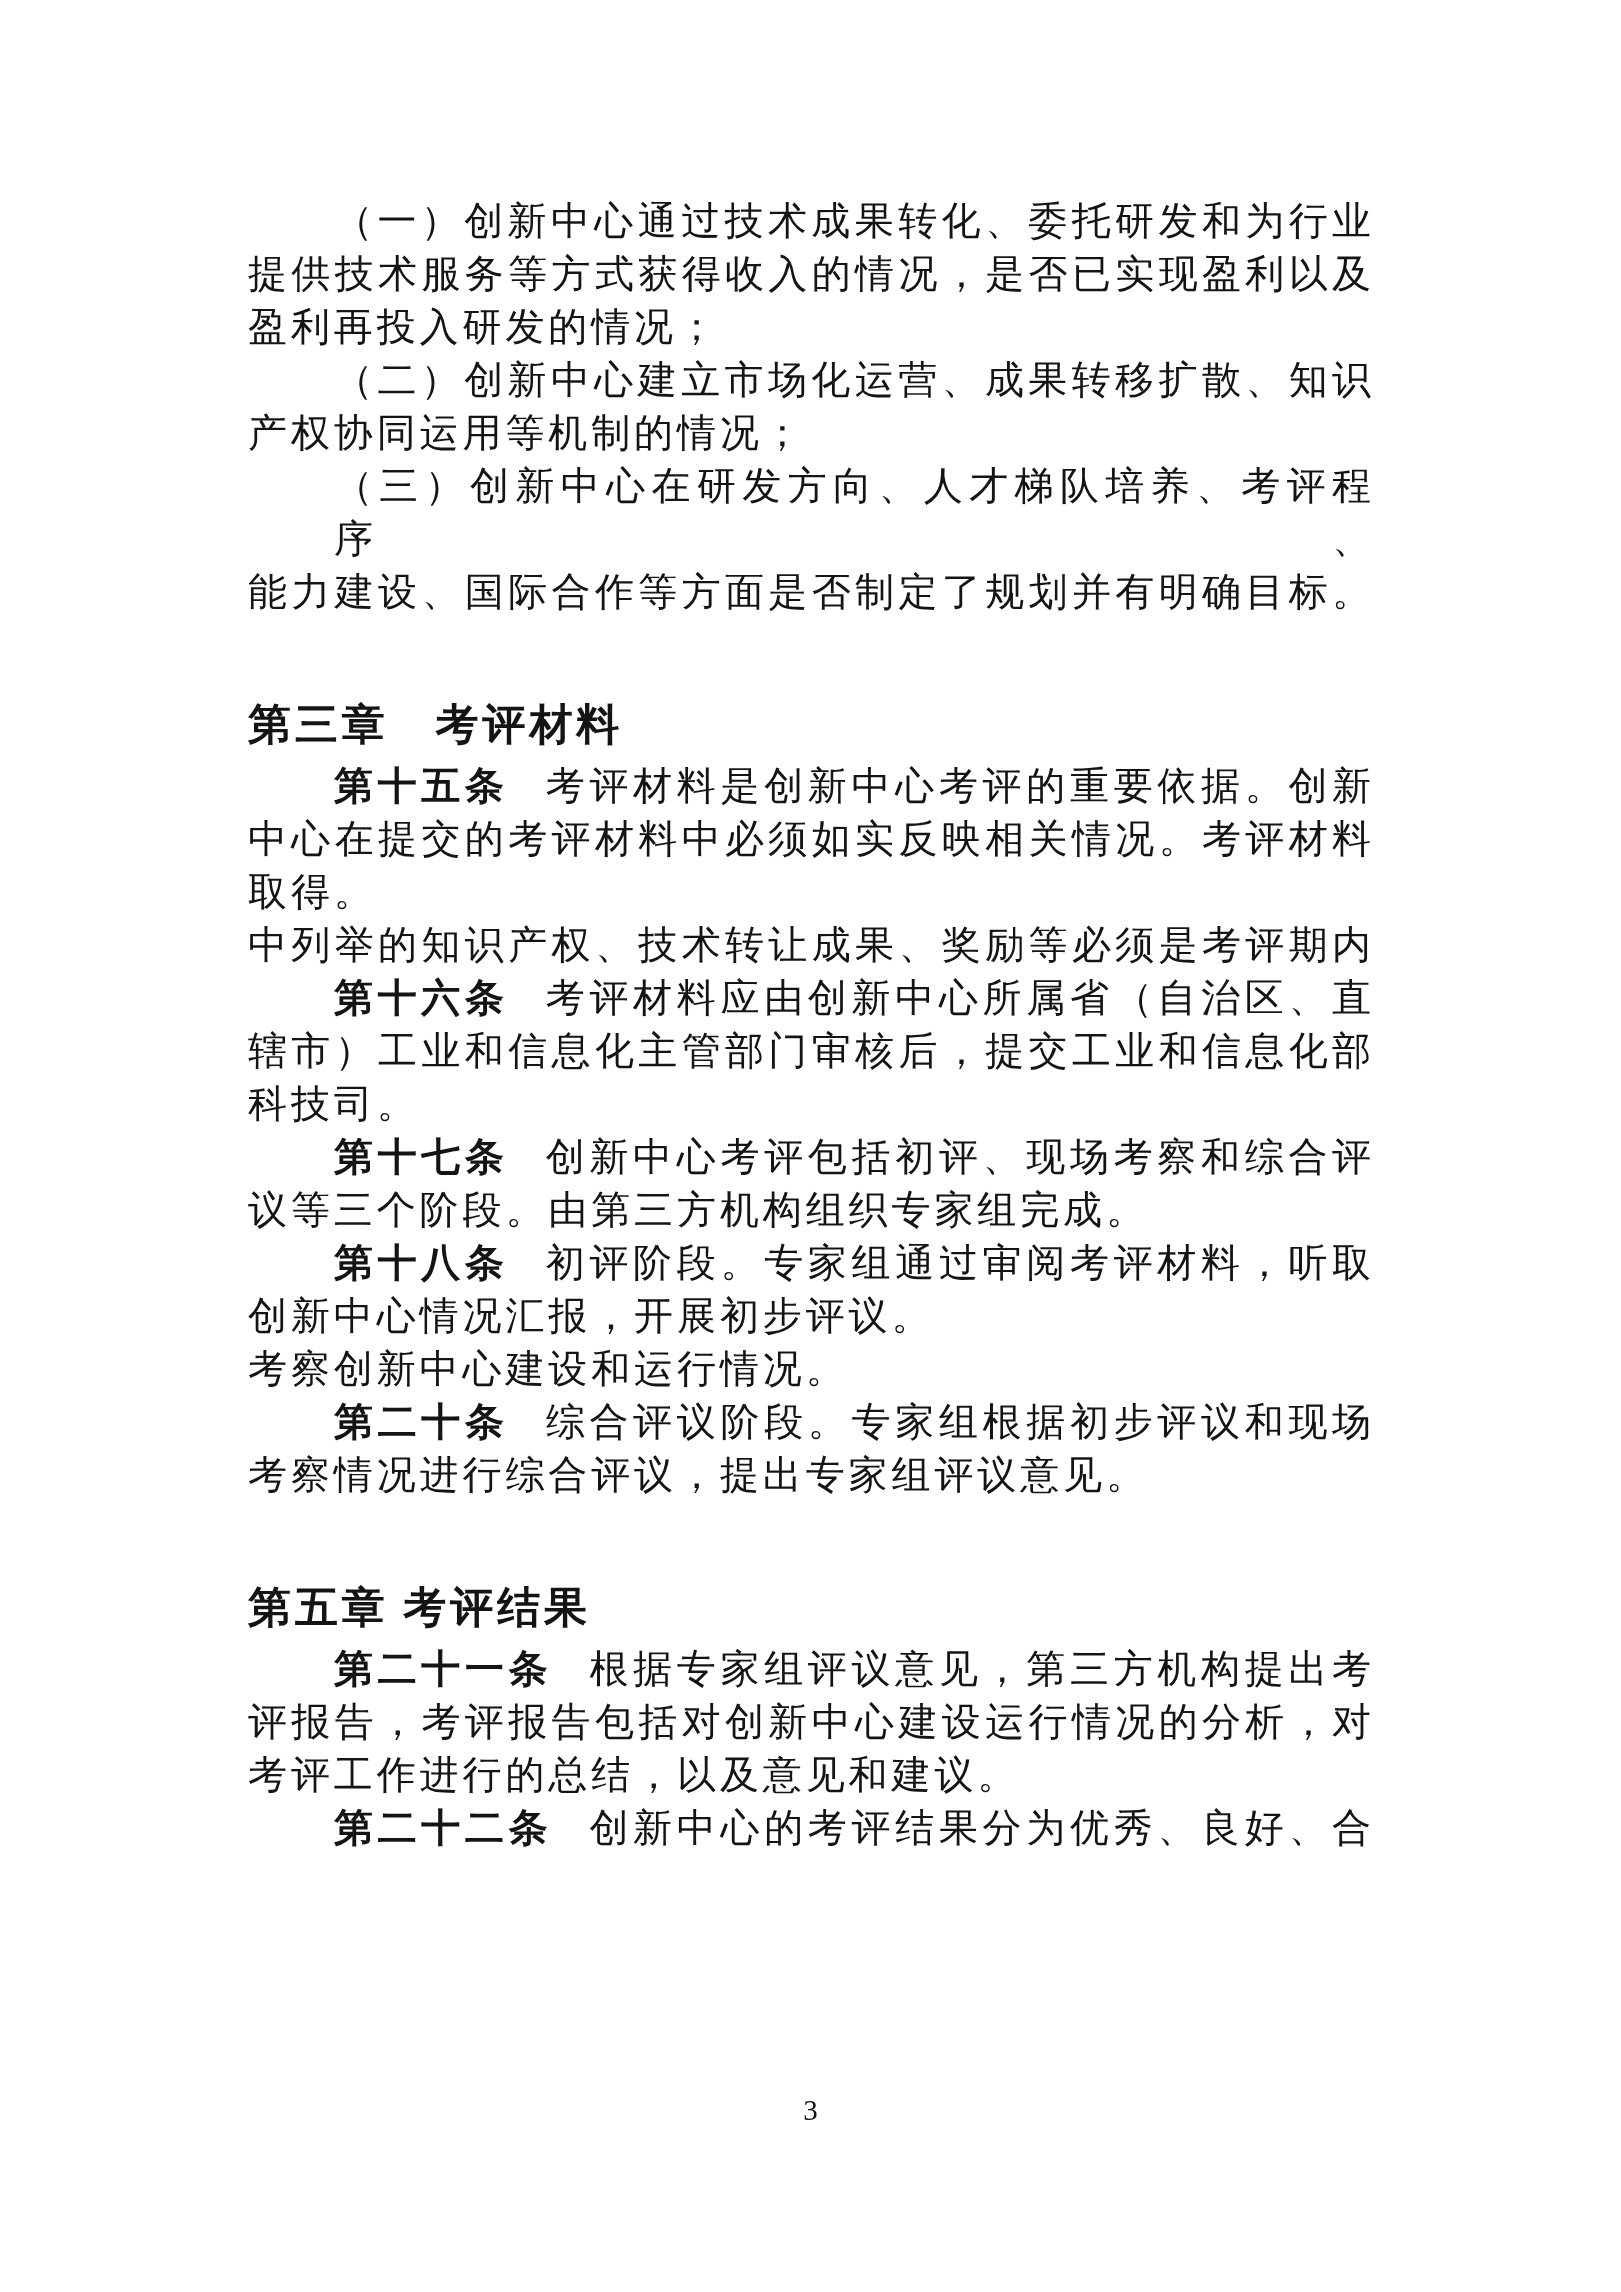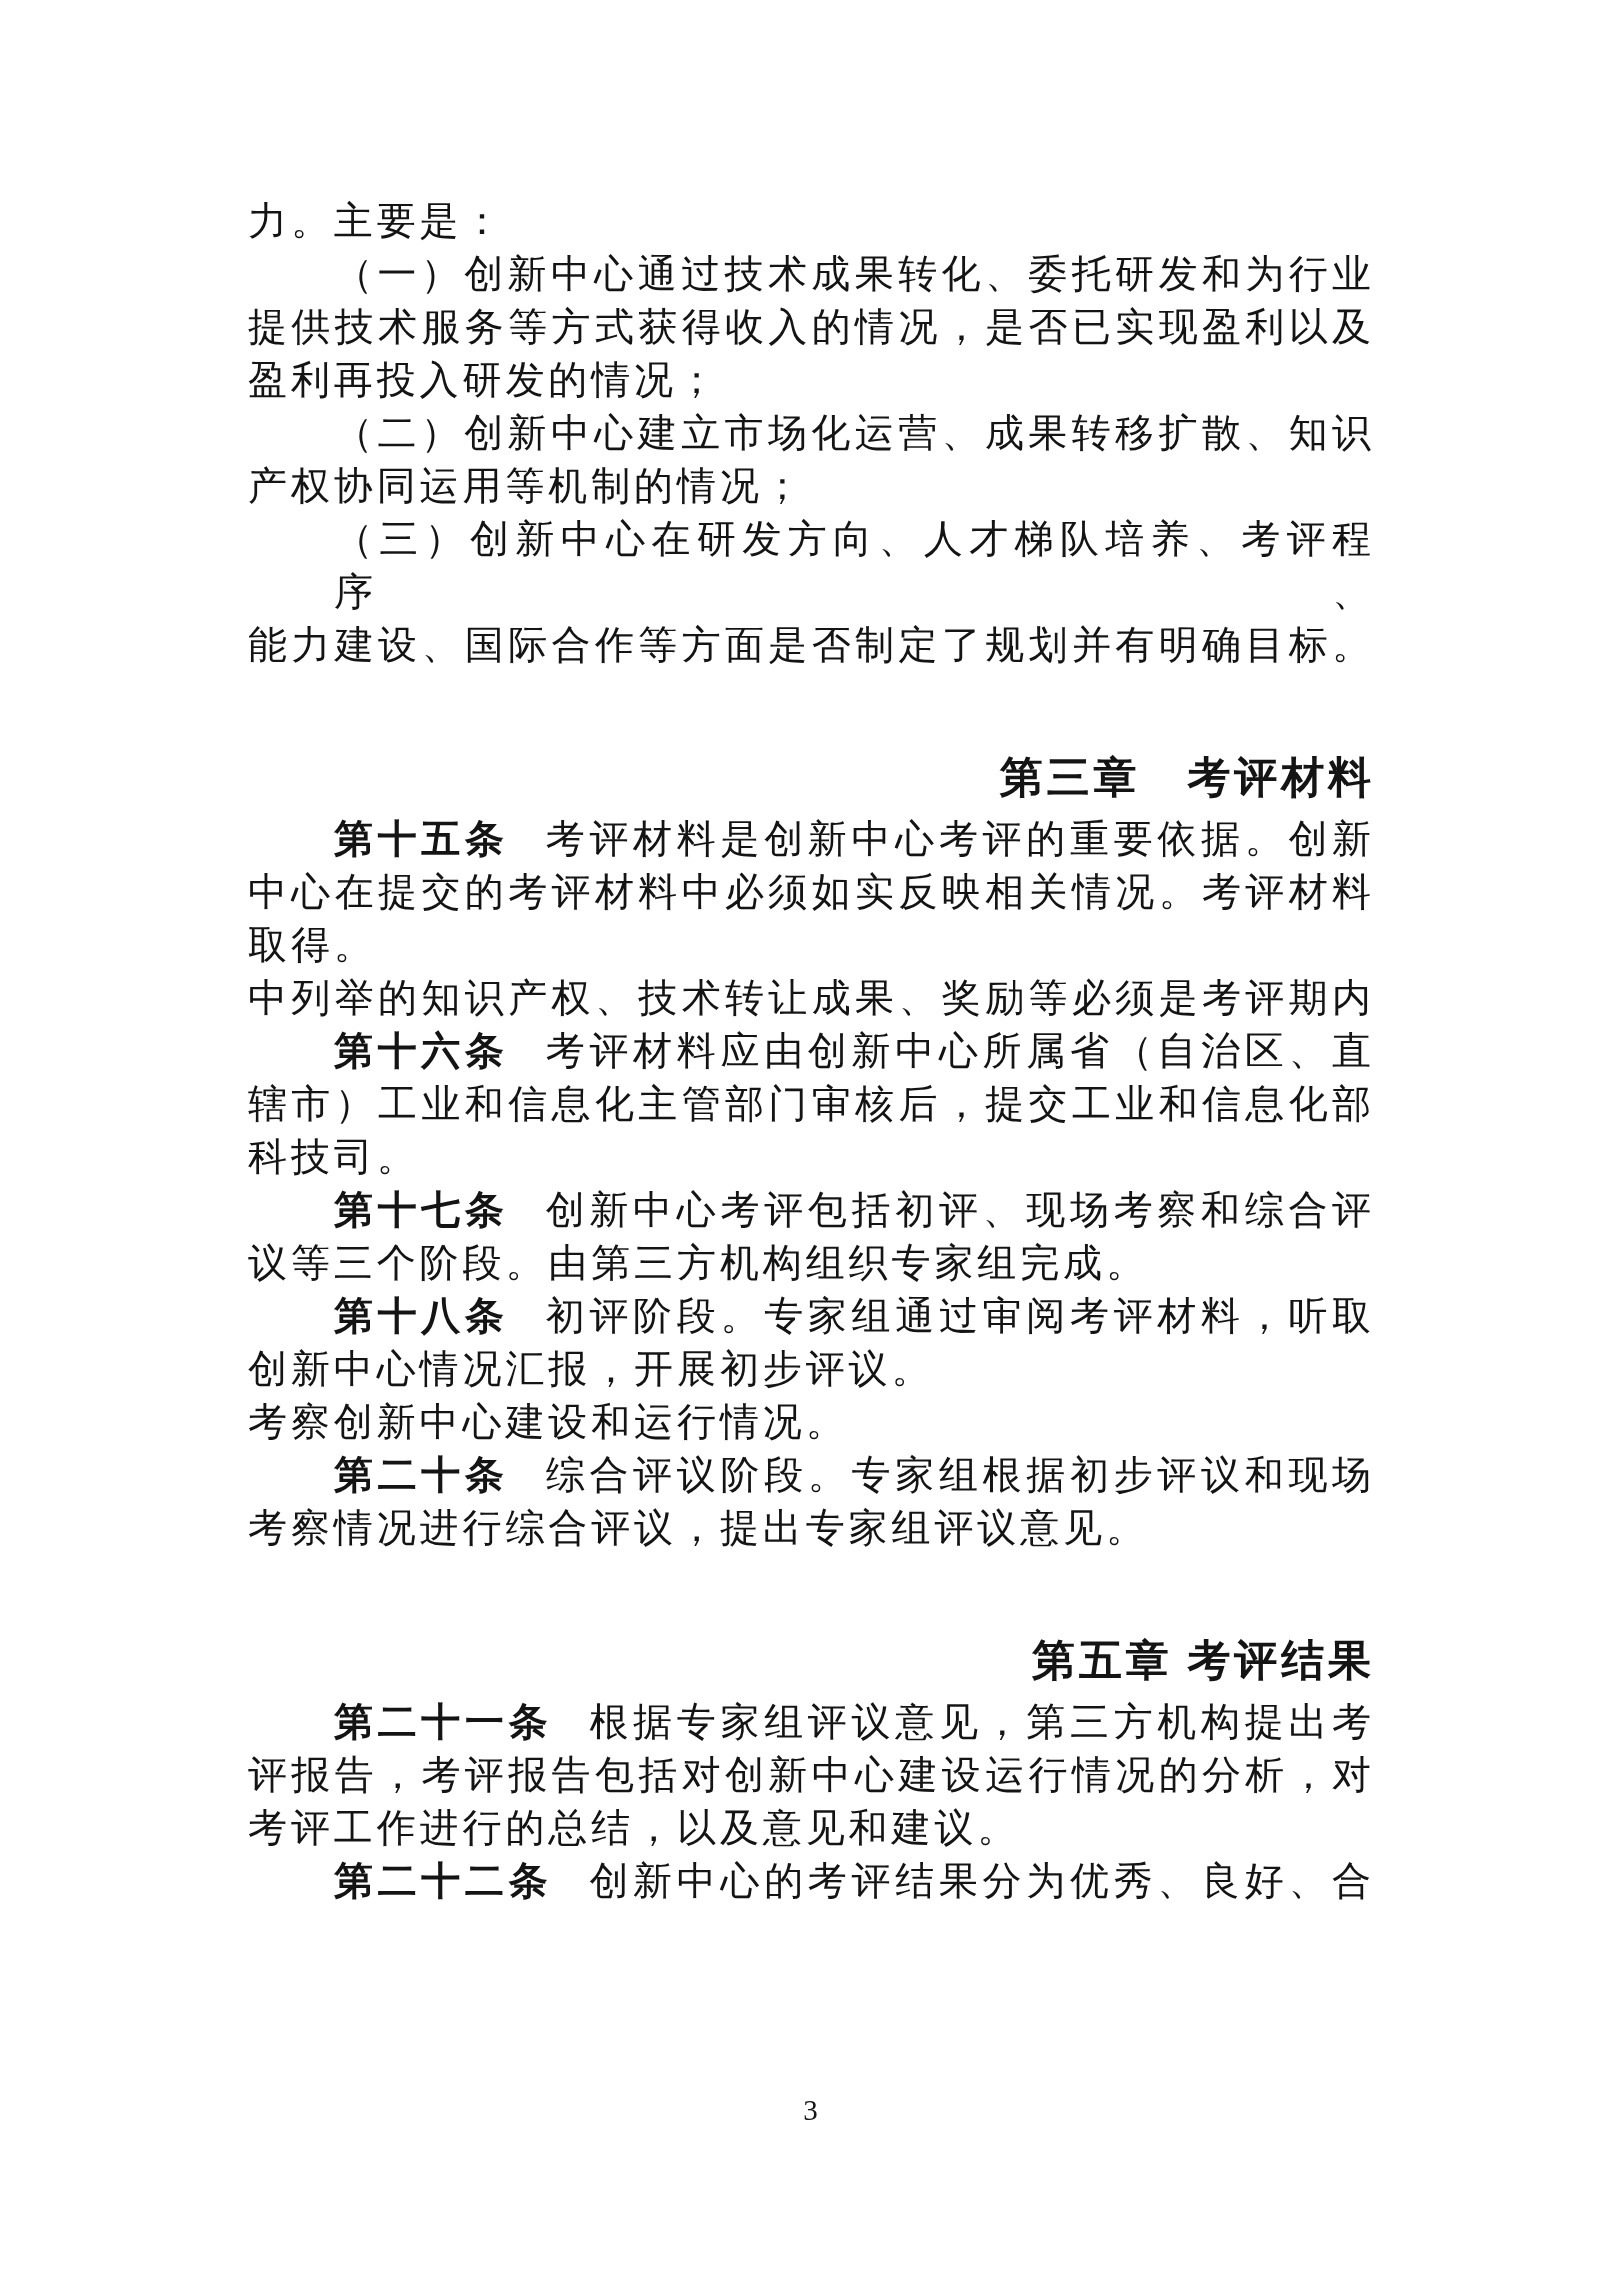--- a/index.html
+++ b/index.html
@@ -30,40 +30,39 @@
     text-align-last:justify;
     text-justify:inter-character;
   }
   .ind{padding-left:86px;}
   .lbl{font-weight:700;margin-right:37px;}
   .chapter{
     font-size:43px;
     line-height:57px;
     font-weight:700;
     letter-spacing:3.9px;
-    text-align:right;
+    text-align:left;
     margin:78px 0 5.9px 0;
   }
   .pageno{
     position:absolute;
     top:2094px;left:0;width:100%;
     text-align:center;
     font-size:29px;
     line-height:33px;
     letter-spacing:0;
     color:#141414;
   }
 </style>
 </head>
 <body>
 
 <div class="page">
   <main class="doc-body">
 
-    <p class="ln">力。主要是：</p>
     <p class="ln just ind">（一）创新中心通过技术成果转化、委托研发和为行业</p>
     <p class="ln just">提供技术服务等方式获得收入的情况，是否已实现盈利以及</p>
     <p class="ln">盈利再投入研发的情况；</p>
     <p class="ln just ind">（二）创新中心建立市场化运营、成果转移扩散、知识</p>
     <p class="ln">产权协同运用等机制的情况；</p>
     <p class="ln just ind">（三）创新中心在研发方向、人才梯队培养、考评程序、</p>
     <p class="ln just">能力建设、国际合作等方面是否制定了规划并有明确目标。</p>
 
     <h2 class="chapter">第三章　考评材料</h2>
 

